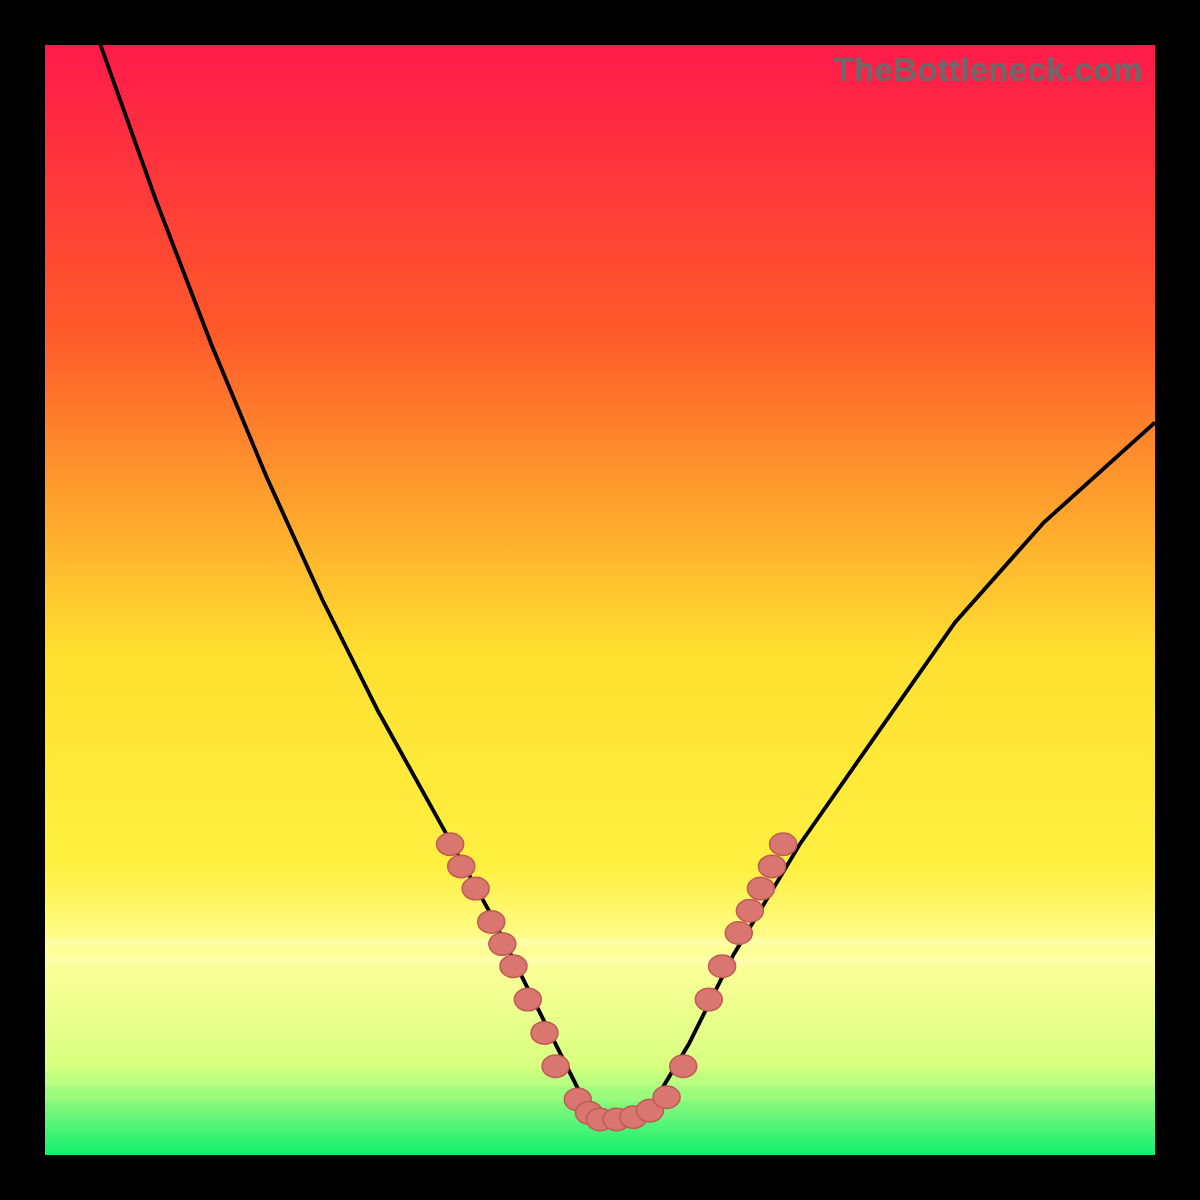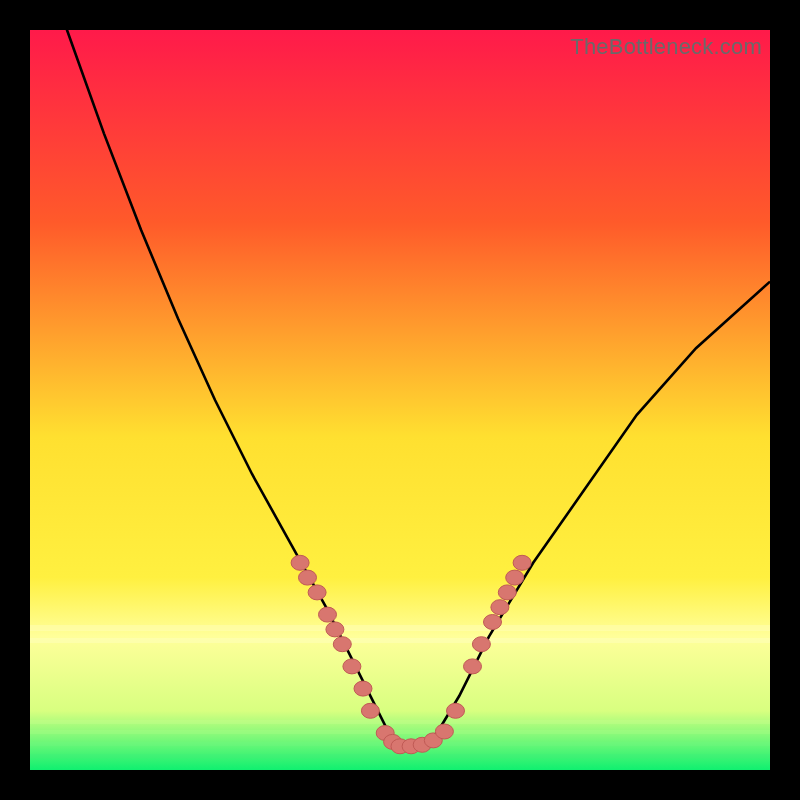--- a/index.html
+++ b/index.html
@@ -26,21 +26,21 @@
     width: 740px;
     height: 740px;
     overflow: hidden;
   }
   .watermark {
     position: absolute;
     top: 4px;
     right: 8px;
     color: #6a6a6a;
     font-size: 22px;
-    font-weight: 400;
+    font-weight: 700;
     letter-spacing: 0.2px;
     user-select: none;
     z-index: 5;
   }
   svg {
     display: block;
   }
 </style>
 </head>
 <body>

